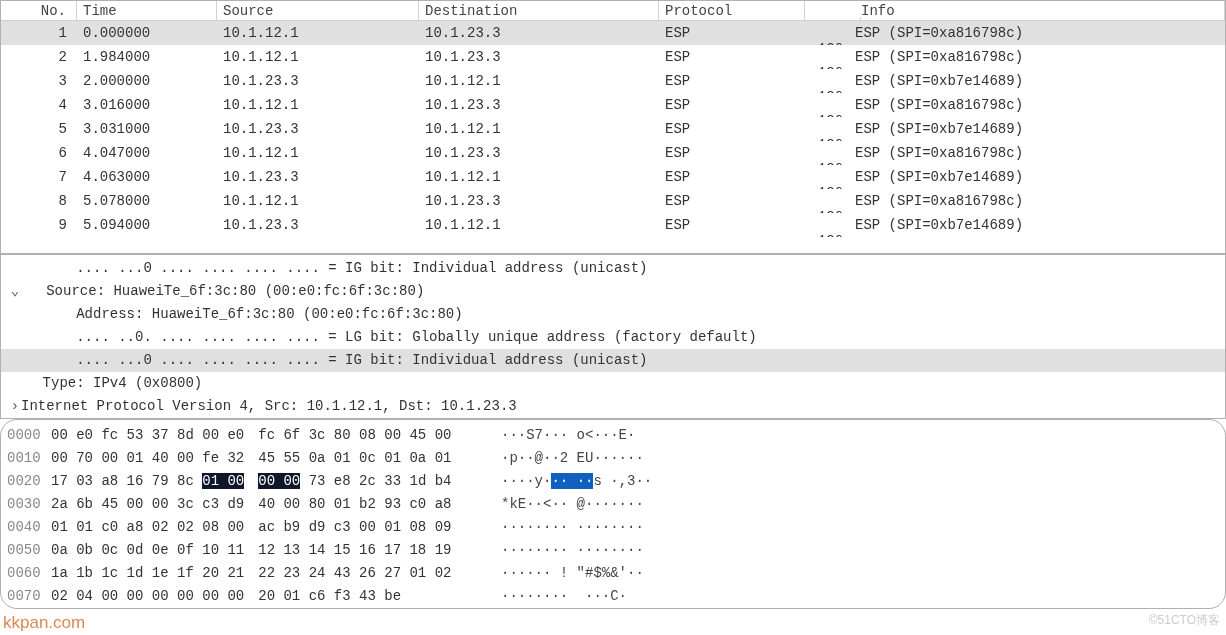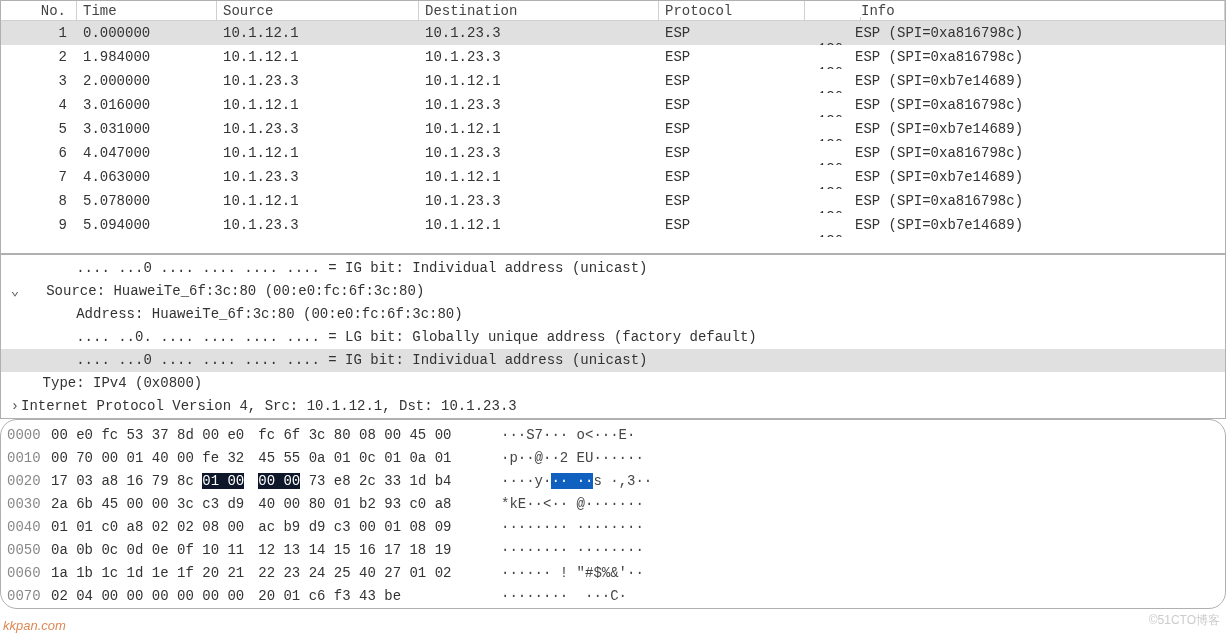--- a/index.html
+++ b/index.html
@@ -62,21 +62,21 @@
   
   .hex { height: 190px; overflow: hidden; padding: 4px 0; line-height: 23px; border-radius: 17px;}
   .hex-row { display:flex; white-space: pre; }
   .hex-off { width: 50px; color:#888; padding-left:6px;}
   .hex-bytes { width: 420px; }
   .hex-bytes .gap { display:inline-block; width:14px;}
   .hex-ascii { flex:1; padding-left:30px; color:#444;}
   .hex-sel { background:#0f172a; color:#fff; }
   .ascii-sel { background:#1060c0; color:#fff; }
 
-  .watermark1 { position:fixed; left:3px; bottom:2px; font-size:13px; color:#dd8855; font-family:Arial,sans-serif;font-style:italic;}
+  .watermark1 { position:fixed; left:3px; bottom:2px; font-size:17px; color:#dd8855; font-family:Arial,sans-serif;}
   .watermark2 { position:fixed; right:6px; bottom:6px; font-size:12px; color:#ccc; font-family:Arial,sans-serif;}
 </style>
 </head>
 <body>
 
 <div class="pane packet-list">
   <div class="hdr-row">
     <div class="hdr-cell col-no">No.</div>
     <div class="hdr-cell col-time">Time</div>
     <div class="hdr-cell col-src">Source</div>
@@ -181,19 +181,19 @@
 </div>
 
 <div class="pane hex">
   <div id="hex-rows">
       <div class="hex-row"><div class="hex-off">0000</div><div class="hex-bytes"><span>00 e0 fc 53 37 8d 00 e0</span><span class="gap"></span><span>fc 6f 3c 80 08 00 45 00</span></div><div class="hex-ascii">···S7··· o&lt;···E·</div></div>
       <div class="hex-row"><div class="hex-off">0010</div><div class="hex-bytes"><span>00 70 00 01 40 00 fe 32</span><span class="gap"></span><span>45 55 0a 01 0c 01 0a 01</span></div><div class="hex-ascii">·p··@··2 EU······</div></div>
       <div class="hex-row"><div class="hex-off">0020</div><div class="hex-bytes"><span>17 03 a8 16 79 8c </span><span class="hex-sel">01 00</span><span class="gap"></span><span class="hex-sel">00 00</span><span> 73 e8 2c 33 1d b4</span></div><div class="hex-ascii"><span>····y·</span><span class="ascii-sel">·· ··</span><span>s ·,3··</span></div></div>
       <div class="hex-row"><div class="hex-off">0030</div><div class="hex-bytes"><span>2a 6b 45 00 00 3c c3 d9</span><span class="gap"></span><span>40 00 80 01 b2 93 c0 a8</span></div><div class="hex-ascii">*kE··&lt;·· @·······</div></div>
       <div class="hex-row"><div class="hex-off">0040</div><div class="hex-bytes"><span>01 01 c0 a8 02 02 08 00</span><span class="gap"></span><span>ac b9 d9 c3 00 01 08 09</span></div><div class="hex-ascii">········ ········</div></div>
       <div class="hex-row"><div class="hex-off">0050</div><div class="hex-bytes"><span>0a 0b 0c 0d 0e 0f 10 11</span><span class="gap"></span><span>12 13 14 15 16 17 18 19</span></div><div class="hex-ascii">········ ········</div></div>
-      <div class="hex-row"><div class="hex-off">0060</div><div class="hex-bytes"><span>1a 1b 1c 1d 1e 1f 20 21</span><span class="gap"></span><span>22 23 24 25 40 27 01 02</span></div><div class="hex-ascii">······ ! "#$%&amp;'··</div></div>
+      <div class="hex-row"><div class="hex-off">0060</div><div class="hex-bytes"><span>1a 1b 1c 1d 1e 1f 20 21</span><span class="gap"></span><span>22 23 24 43 26 27 01 02</span></div><div class="hex-ascii">······ ! "#$%&amp;'··</div></div>
       <div class="hex-row"><div class="hex-off">0070</div><div class="hex-bytes"><span>02 04 00 00 00 00 00 00</span><span class="gap"></span><span>20 01 c6 f3 43 be</span></div><div class="hex-ascii">········  ···C·</div></div>
     </div>
 </div>
 
 <div class="watermark1">kkpan.com</div>
 <div class="watermark2">©51CTO博客</div>
 
 </body></html>

